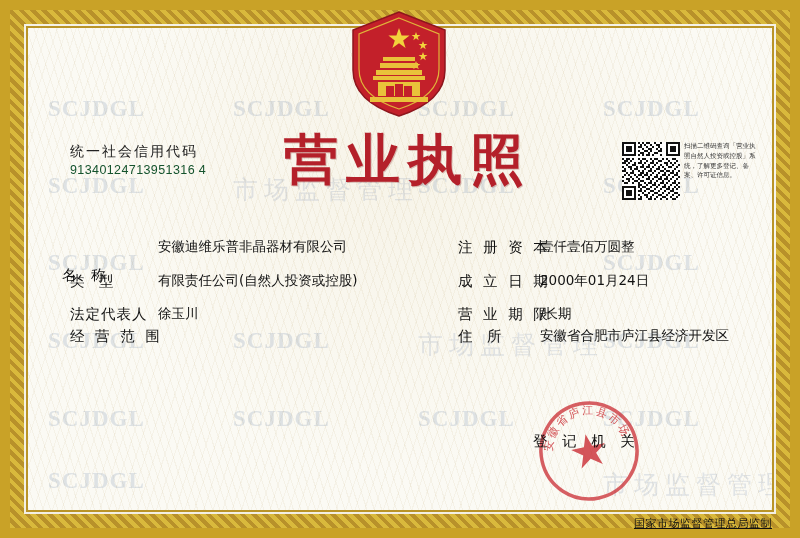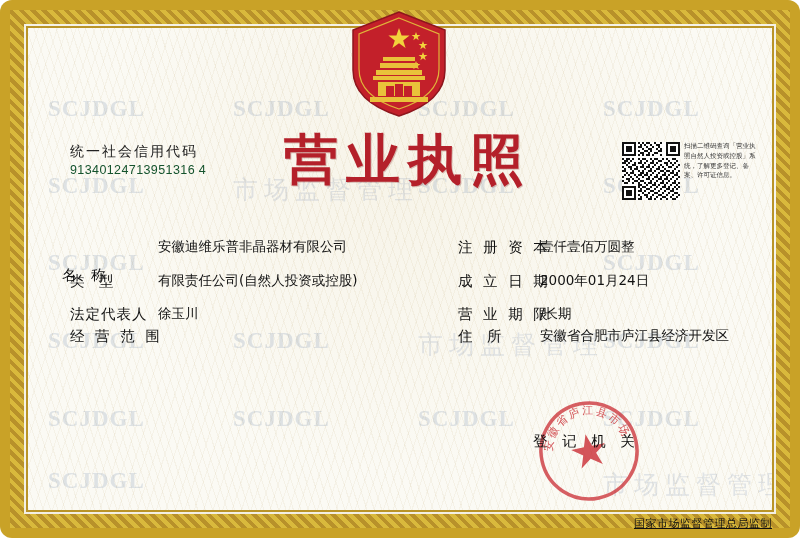--- a/index.html
+++ b/index.html
@@ -9,21 +9,20 @@
   }
   body {
     font-family: "DejaVu Sans", "Liberation Sans", sans-serif;
   }
   .page {
     position: relative;
     width: 800px;
     height: 538px;
     overflow: hidden;
     background: #f6f3ea;
-    border-radius: 12px;
   }
   
   .border-outer {
     position: absolute;
     left: 0; top: 0;
     width: 800px; height: 538px;
     box-sizing: border-box;
     border: 10px solid #c9a227;
     background:
       linear-gradient(180deg, #f4f1e6 0%, #f7f5ec 40%, #f3efe3 100%);

